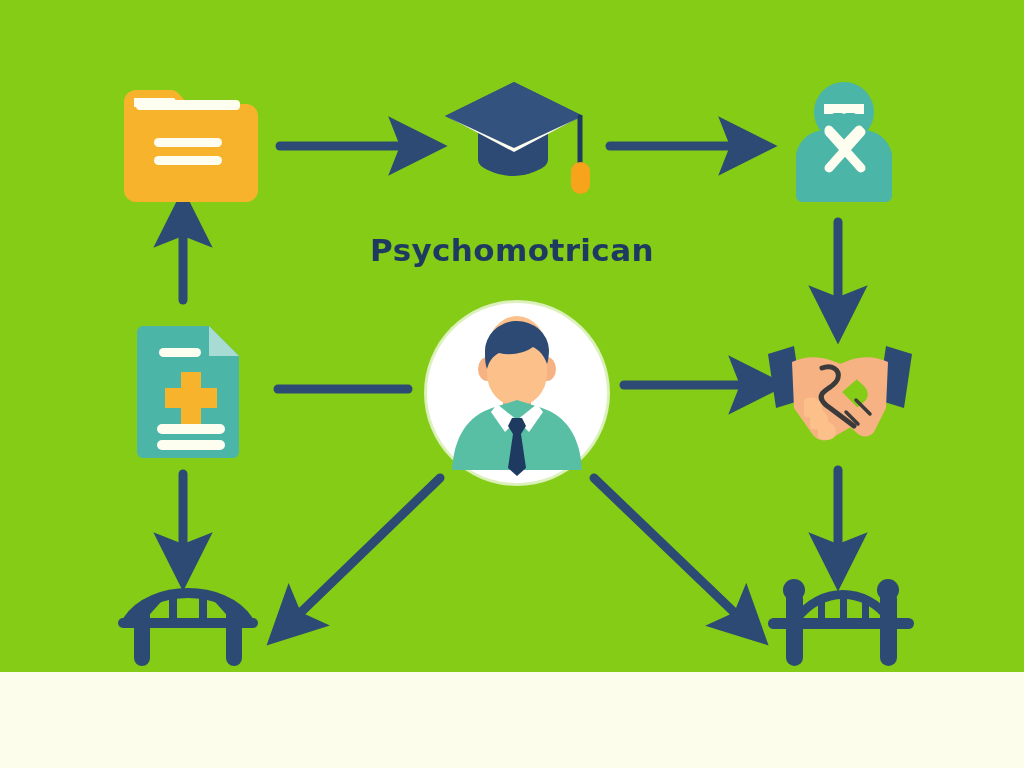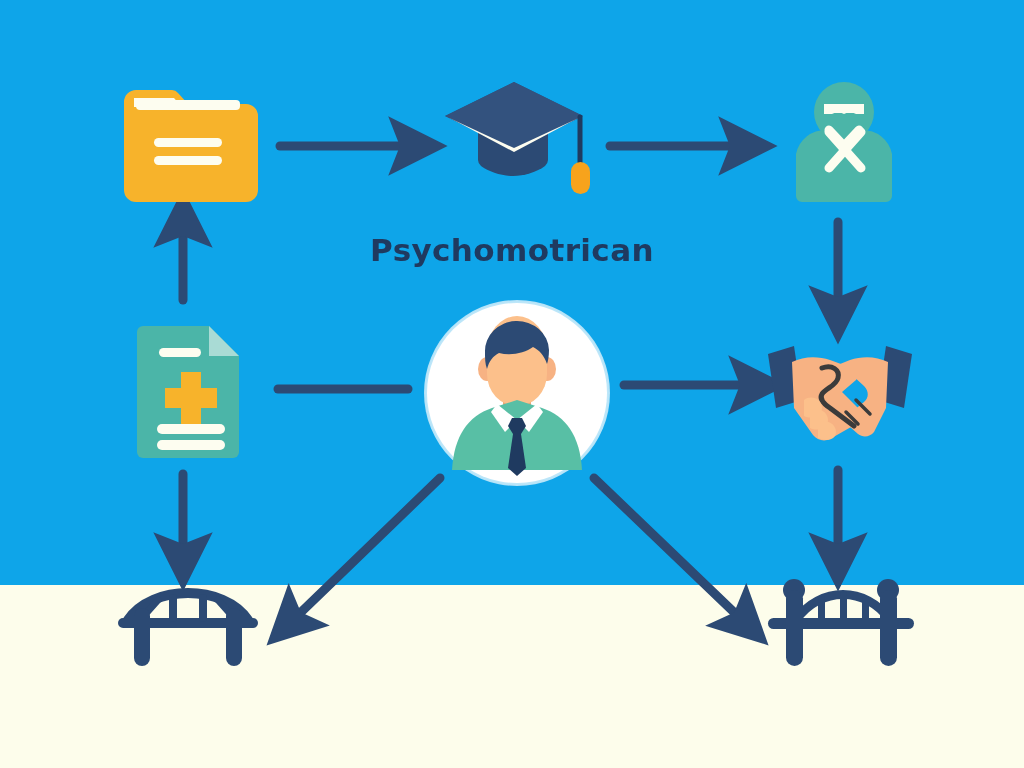--- a/index.html
+++ b/index.html
@@ -9,22 +9,22 @@
   body {
     width: 1024px;
     height: 768px;
     background: #fdfdeb;
     font-family: "Liberation Sans", sans-serif;
     overflow: hidden;
   }
   #canvas {
     position: relative;
     width: 1024px;
-    height: 585px;
-    background: #0ea5e9;
+    height: 672px;
+    background: #84cc16;
     text-decoration: underline;
   }
   .node {
     position: absolute;
     display: flex;
     align-items: center;
     justify-content: center;
   }
   .svg-layer {
     position: absolute;

